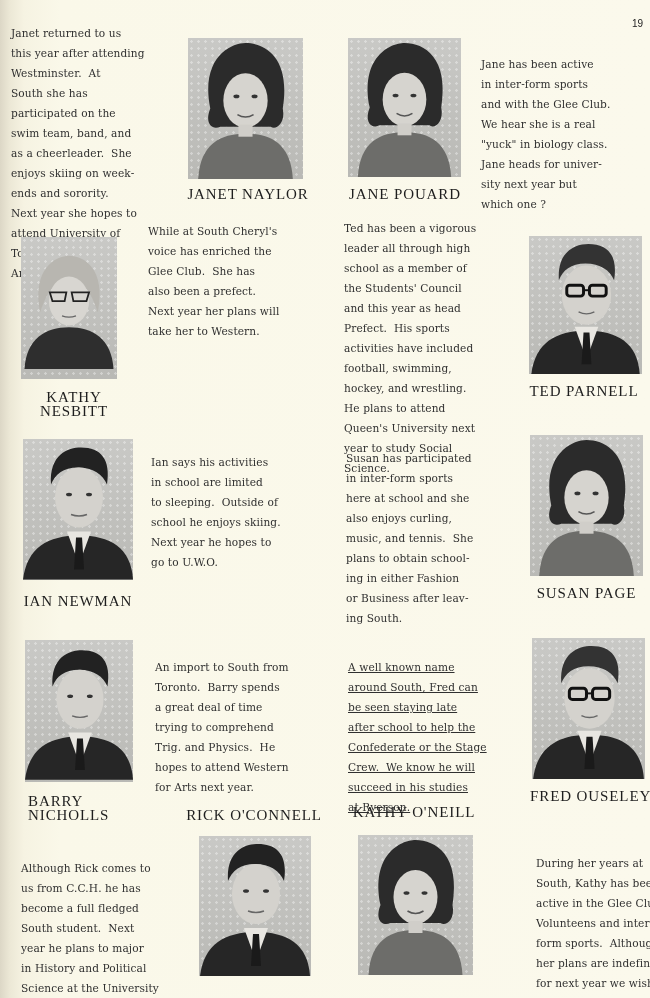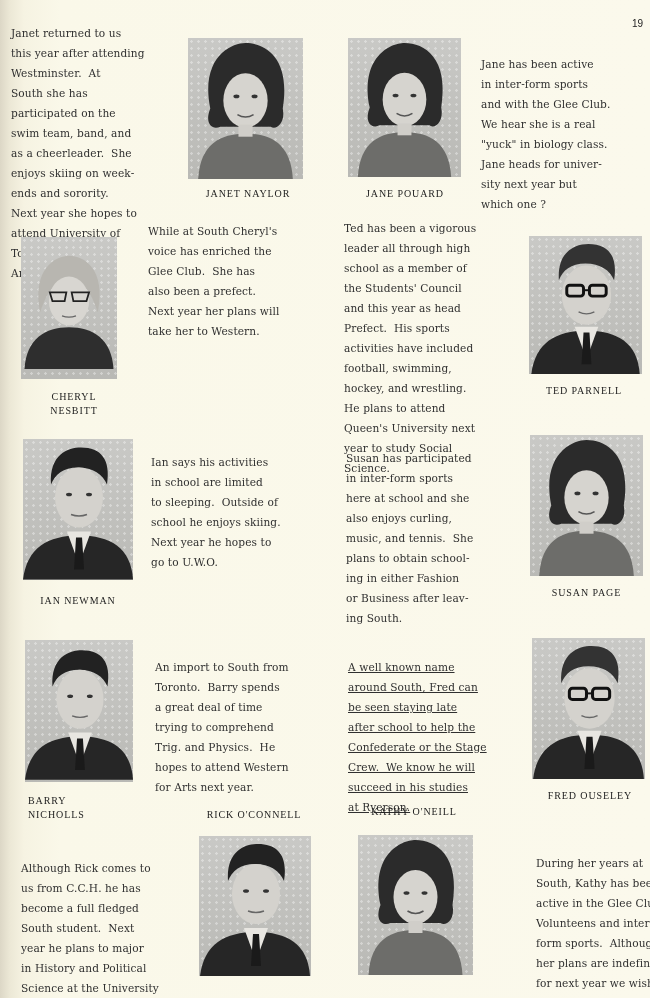--- a/index.html
+++ b/index.html
@@ -12,21 +12,21 @@
     .page-number {
       position: absolute; top: 18px; left: 632px;
       font-family: "Liberation Sans", sans-serif; font-size: 10px; color: #222;
     }
     .bio {
       position: absolute; font-size: 10.6px; line-height: 20px;
       letter-spacing: 0.1px; white-space: pre; color: #303030;
     }
     .caption {
       position: absolute; font-family: "Liberation Serif", serif;
-      font-size: 10px; letter-spacing: 0.9px; color: #1e1e1e;
+      font-size: 15px; letter-spacing: 0.9px; color: #1e1e1e;
       text-align: center; white-space: pre; line-height: 14px;
     }
     .photo {
       position: absolute; overflow: hidden;
       background:
         radial-gradient(circle, rgba(255,255,255,0.35) 1px, transparent 1.5px) 0 0 / 7px 7px,
         linear-gradient(180deg, #c9c9c6, #b9b9b5);
     }
     .photo svg { width: 100%; height: 100%; display: block; }
   </style>
@@ -110,21 +110,21 @@
 "yuck" in biology class.
 Jane heads for univer-
 sity next year but
 which one ?</div>
 
 <div class="photo" style="left:21px; top:237px; width:96px; height:142px;">
   <svg preserveAspectRatio="none">
       <use href="#girl-glasses"></use>
     </svg>
 </div>
-<div class="caption" style="left:14px; top:390px; width:120px;">CHERYL
+<div class="caption" style="left:14px; top:390px; width:120px;">KATHY
 NESBITT</div>
 <div class="bio" style="left:148px; top:221px;">While at South Cheryl's
 voice has enriched the
 Glee Club.  She has
 also been a prefect.
 Next year her plans will
 take her to Western.</div>
 
 <div class="bio" style="left:344px; top:218px;">Ted has been a vigorous
 leader all through high

